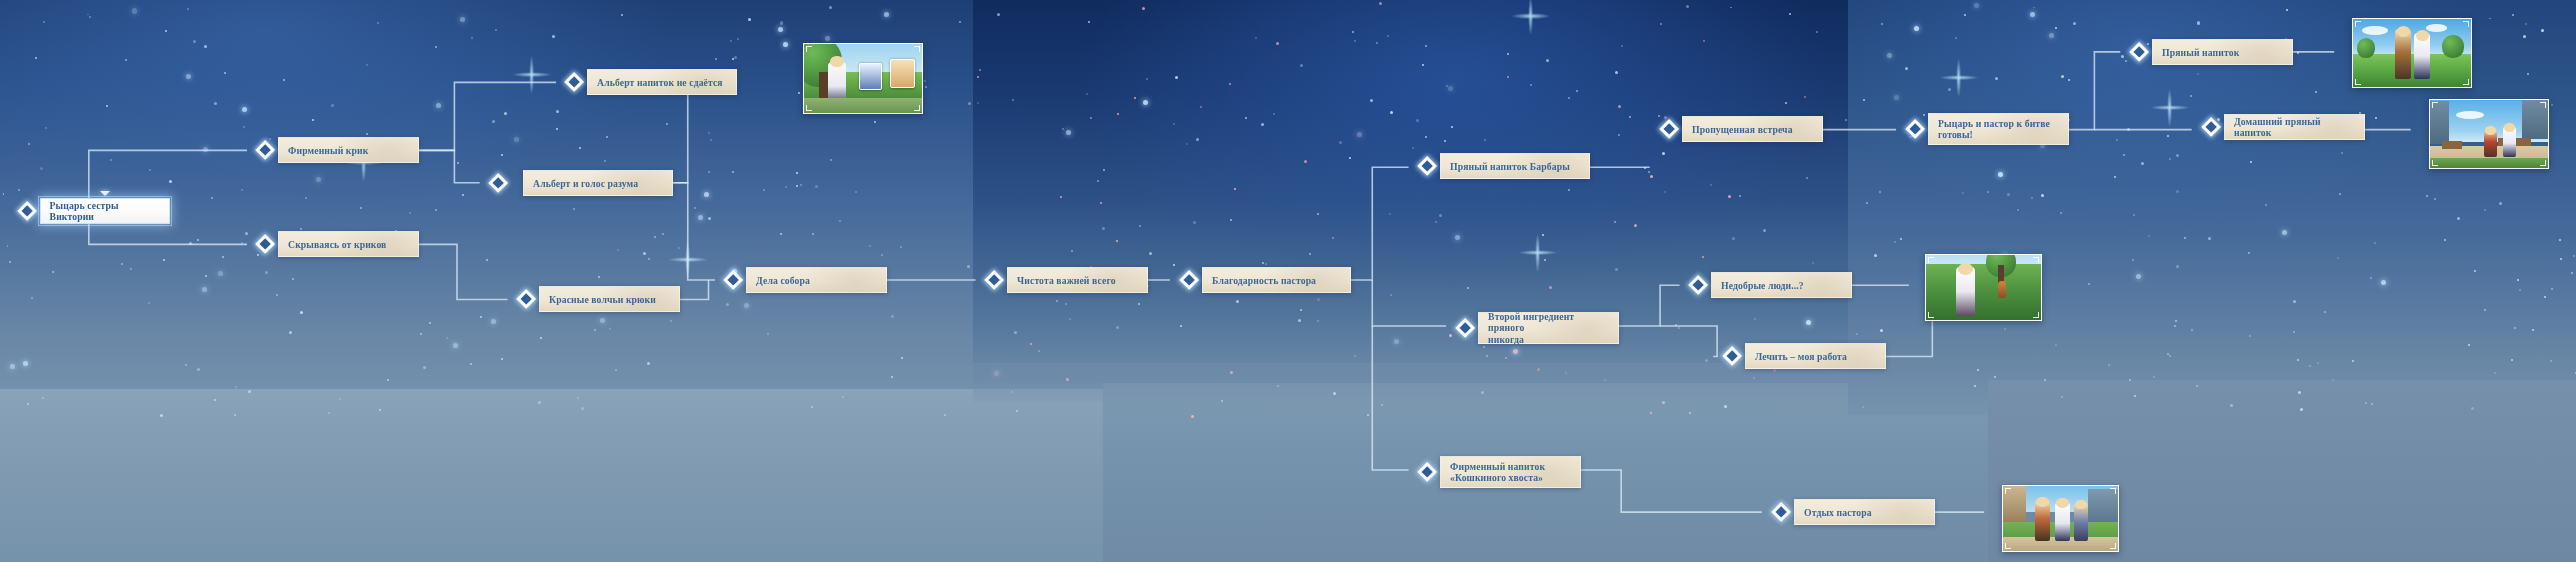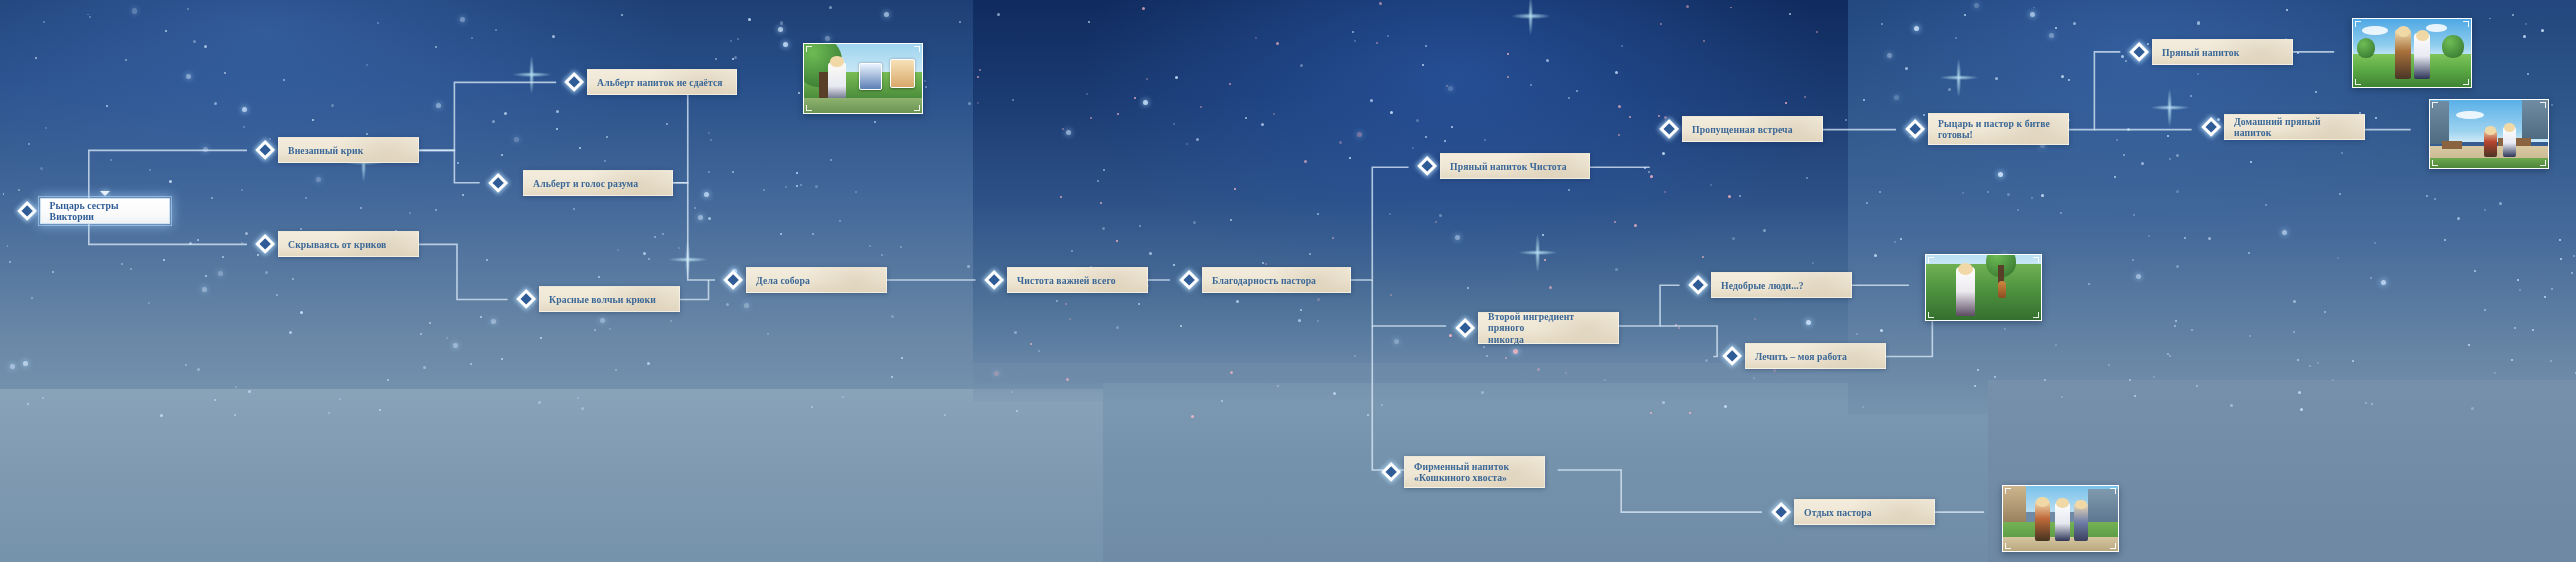--- a/index.html
+++ b/index.html
@@ -780,21 +780,21 @@
       <path d="M 2953 790 H 3060"></path>
     </svg>
 
   <div id="nodes">
       <div class="node" style="left: 19.5px; top: 197px;">
         <div class="diamond"></div>
         <div class="chip selected" style="width: 130px;">Рыцарь сестры Виктории</div>
       </div>
       <div class="node" style="left: 258px; top: 136px;">
         <div class="diamond"></div>
-        <div class="chip" style="width: 141px;">Внезапный крик</div>
+        <div class="chip" style="width: 141px;">Фирменный крик</div>
       </div>
       <div class="node" style="left: 258px; top: 230px;">
         <div class="diamond"></div>
         <div class="chip" style="width: 141px;">Скрываясь от криков</div>
       </div>
       <div class="node" style="left: 567px; top: 68px;">
         <div class="diamond"></div>
         <div class="chip" style="width: 150px;">Альберт напиток не сдаётся</div>
       </div>
       <div class="node" style="left: 491px; top: 169px; gap: 12px;">
@@ -812,21 +812,21 @@
       <div class="node" style="left: 987px; top: 266px;">
         <div class="diamond"></div>
         <div class="chip" style="width: 141px;">Чистота важней всего</div>
       </div>
       <div class="node" style="left: 1182px; top: 266px;">
         <div class="diamond"></div>
         <div class="chip" style="width: 149px;">Благодарность пастора</div>
       </div>
       <div class="node" style="left: 1420px; top: 152px;">
         <div class="diamond"></div>
-        <div class="chip" style="width: 150px;">Пряный напиток Чистота</div>
+        <div class="chip" style="width: 150px;">Пряный напиток Барбары</div>
       </div>
       <div class="node" style="left: 1662px; top: 115px;">
         <div class="diamond"></div>
         <div class="chip" style="width: 141px;">Пропущенная встреча</div>
       </div>
       <div class="node two-line" style="left: 1908px; top: 112px;">
         <div class="diamond"></div>
         <div class="chip" style="width: 141px;">Рыцарь и пастор к битве
 готовы!</div>
       </div>
@@ -844,21 +844,21 @@
       </div>
       <div class="node two-line" style="left: 1458px; top: 311px;">
         <div class="diamond"></div>
         <div class="chip" style="width: 141px;">Второй ингредиент пряного
 никогда</div>
       </div>
       <div class="node" style="left: 1725px; top: 342px;">
         <div class="diamond"></div>
         <div class="chip" style="width: 141px;">Лечить – моя работа</div>
       </div>
-      <div class="node two-line" style="left: 1384px; top: 455px; font-family: Liberation Serif, serif;">
+      <div class="node two-line" style="left: 1420px; top: 455px; font-family: Liberation Serif, serif;">
         <div class="diamond"></div>
         <div class="chip" style="width: 141px;">Фирменный напиток
 «Кошкиного хвоста»</div>
       </div>
       <div class="node" style="left: 1774px; top: 498px;">
         <div class="diamond"></div>
         <div class="chip" style="width: 141px;">Отдых пастора</div>
       </div>
     </div>
   <div id="thumbs">

